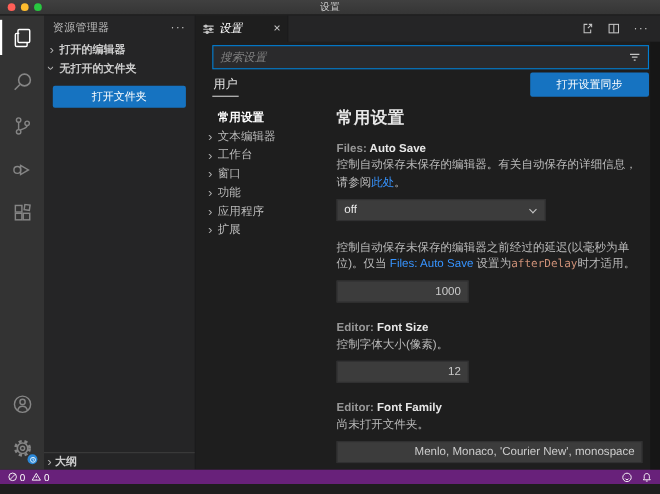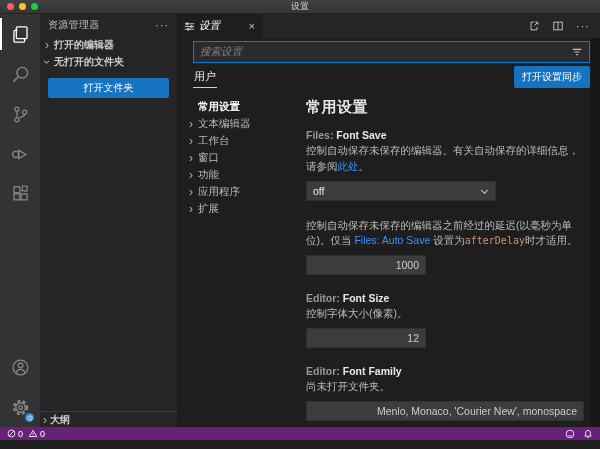--- a/index.html
+++ b/index.html
@@ -54,21 +54,21 @@
   .tab-actions > span { cursor:pointer; display:flex; align-items:center; }
 
   
   .settings { flex:1; display:flex; flex-direction:column; min-height:0; position:relative; }
   .searchbox { margin:3px 10px 0 15px; height:22px; border:1px solid var(--focus); background:#2a2a2c;
     display:flex; align-items:center; padding:0 6px; }
   .searchbox .ph { color:#818181; font-size:10.5px; flex:1;font-style:italic; }
   .scope-row { height:27px; display:flex; align-items:center; padding:0 10px 0 15px; flex:0 0 auto; }
   .scope-tab { font-size:11px; color:#e7e7e7; padding:4px 1px 3px; border-bottom:1px solid #cfcfcf; cursor:pointer; }
   .sync-btn { margin-left:auto; background:var(--accent); color:#ffffff; border:none; border-radius:2px;
-    font-size:10px; font-family:inherit; padding:4px 8px; cursor:pointer; }
+    font-size:10px; font-family:inherit; padding:4px 24px; cursor:pointer; }
 
   .settings-body { flex:1; display:flex; min-height:0; }
   .toc { width:118px; padding:8px 0 0 8px; flex:0 0 auto; }
   .toc-item { height:17px; display:flex; align-items:center; gap:2px; font-size:10.5px; color:#bbbbbb; cursor:pointer; }
   .toc-item.selected { color:#ffffff; font-weight:bold; padding-left:12px; }
   .content { flex:1; padding:6px 14px 0 10px; overflow:hidden; }
   .content h1 { font-size:15px; color:#e7e7e7; margin:2px 0 12px 0; letter-spacing:.5px; }
   .setting { margin-bottom:17px; }
   .s-label { font-size:10.5px; font-weight:bold; }
   .s-cat { color:#989898; }
@@ -255,21 +255,21 @@
               </div>
               <div class="toc-item">
                 <span class="chev">›</span>
                 <span>扩展</span>
               </div>
             </div>
           <div class="content">
             <h1>常用设置</h1>
             <div id="settings-list">
                 <div class="setting">
-                  <div class="s-label"><span class="s-cat">Files: </span><span class="s-name">Font Save</span></div>
+                  <div class="s-label"><span class="s-cat">Files: </span><span class="s-name">Auto Save</span></div>
                   <div class="s-desc"><span>控制自动保存未保存的编辑器。有关自动保存的详细信息，请参阅</span><a class="lnk">此处</a><span>。</span></div>
                   <div class="select" style="width: 190px;">
                     <span>off</span>
                     <span class="chevdn"></span>
                   </div>
                 </div>
                 <div class="setting">
                   <div class="s-desc"><span>控制自动保存未保存的编辑器之前经过的延迟(以毫秒为单位)。仅当 </span><a class="lnk">Files: Auto Save</a><span> 设置为</span><span class="code">afterDelay</span><span>时才适用。</span></div>
                   <input class="txtin" value="1000" style="width: 120px;">
                 </div>

